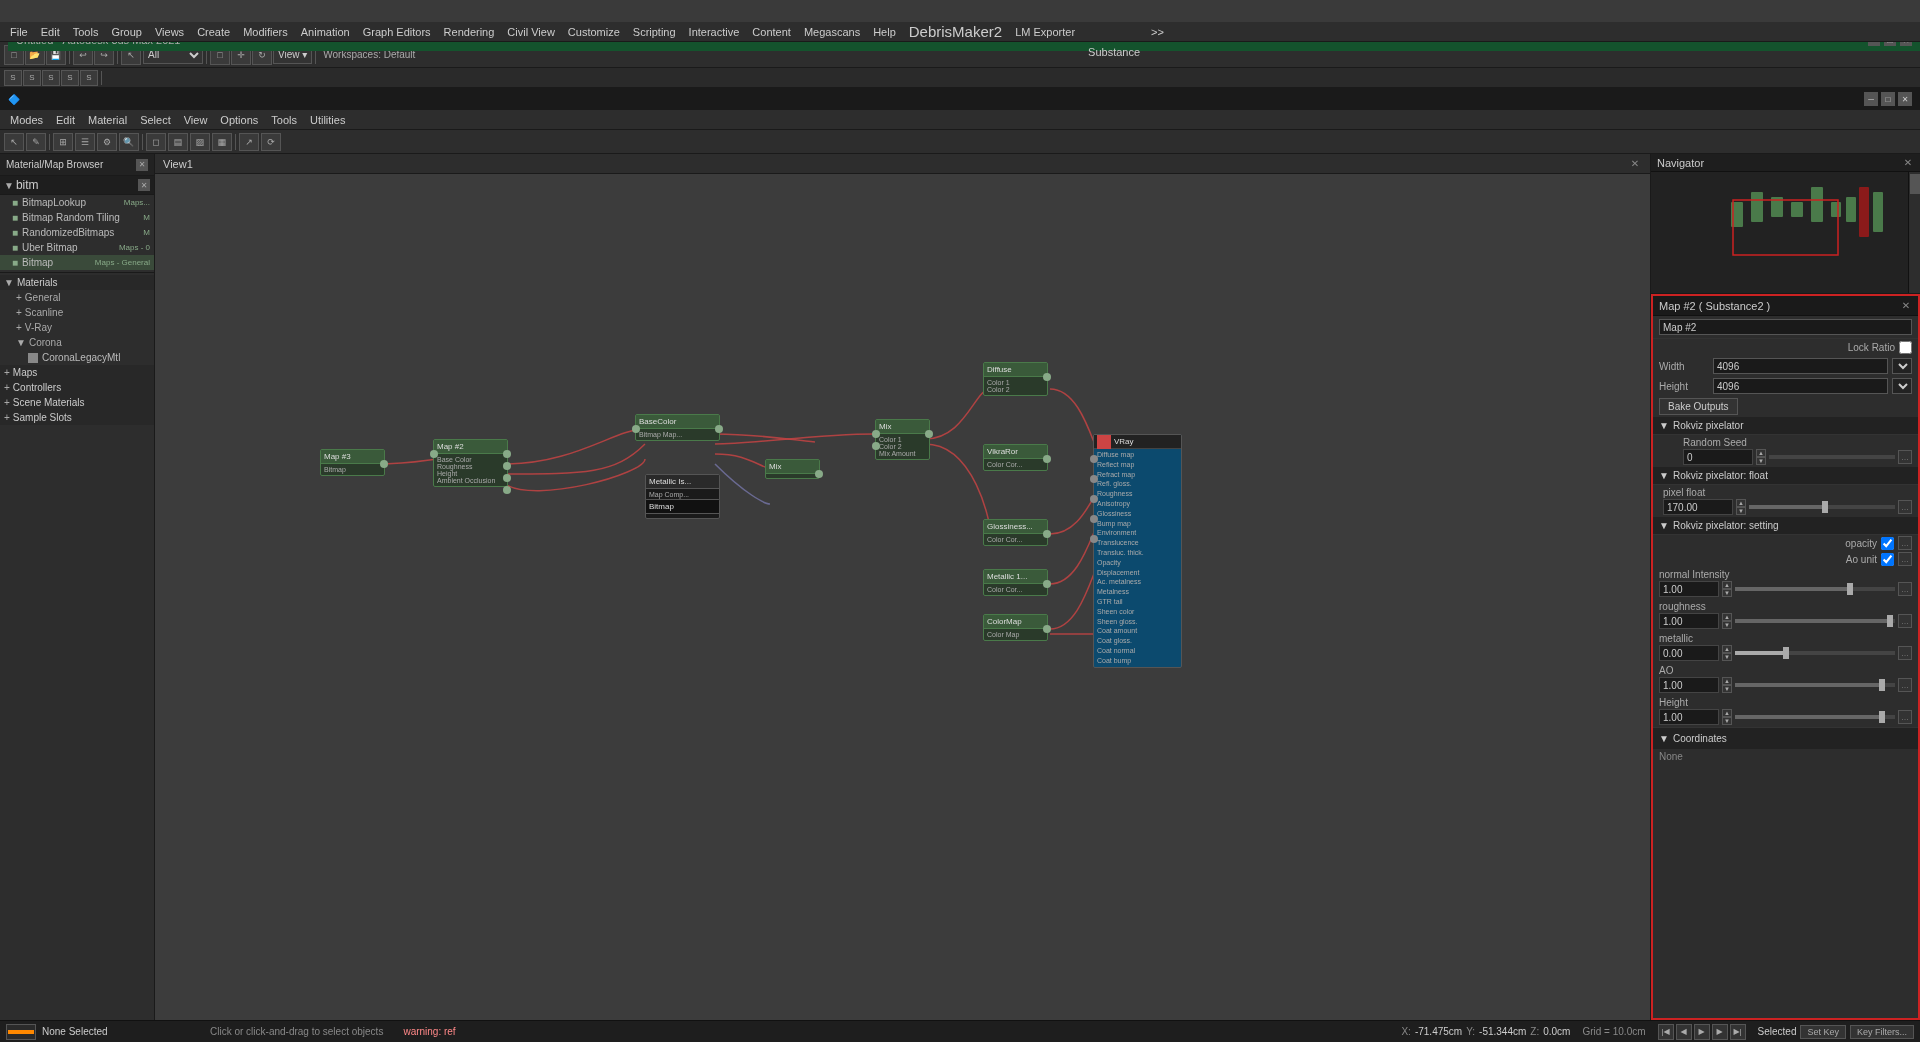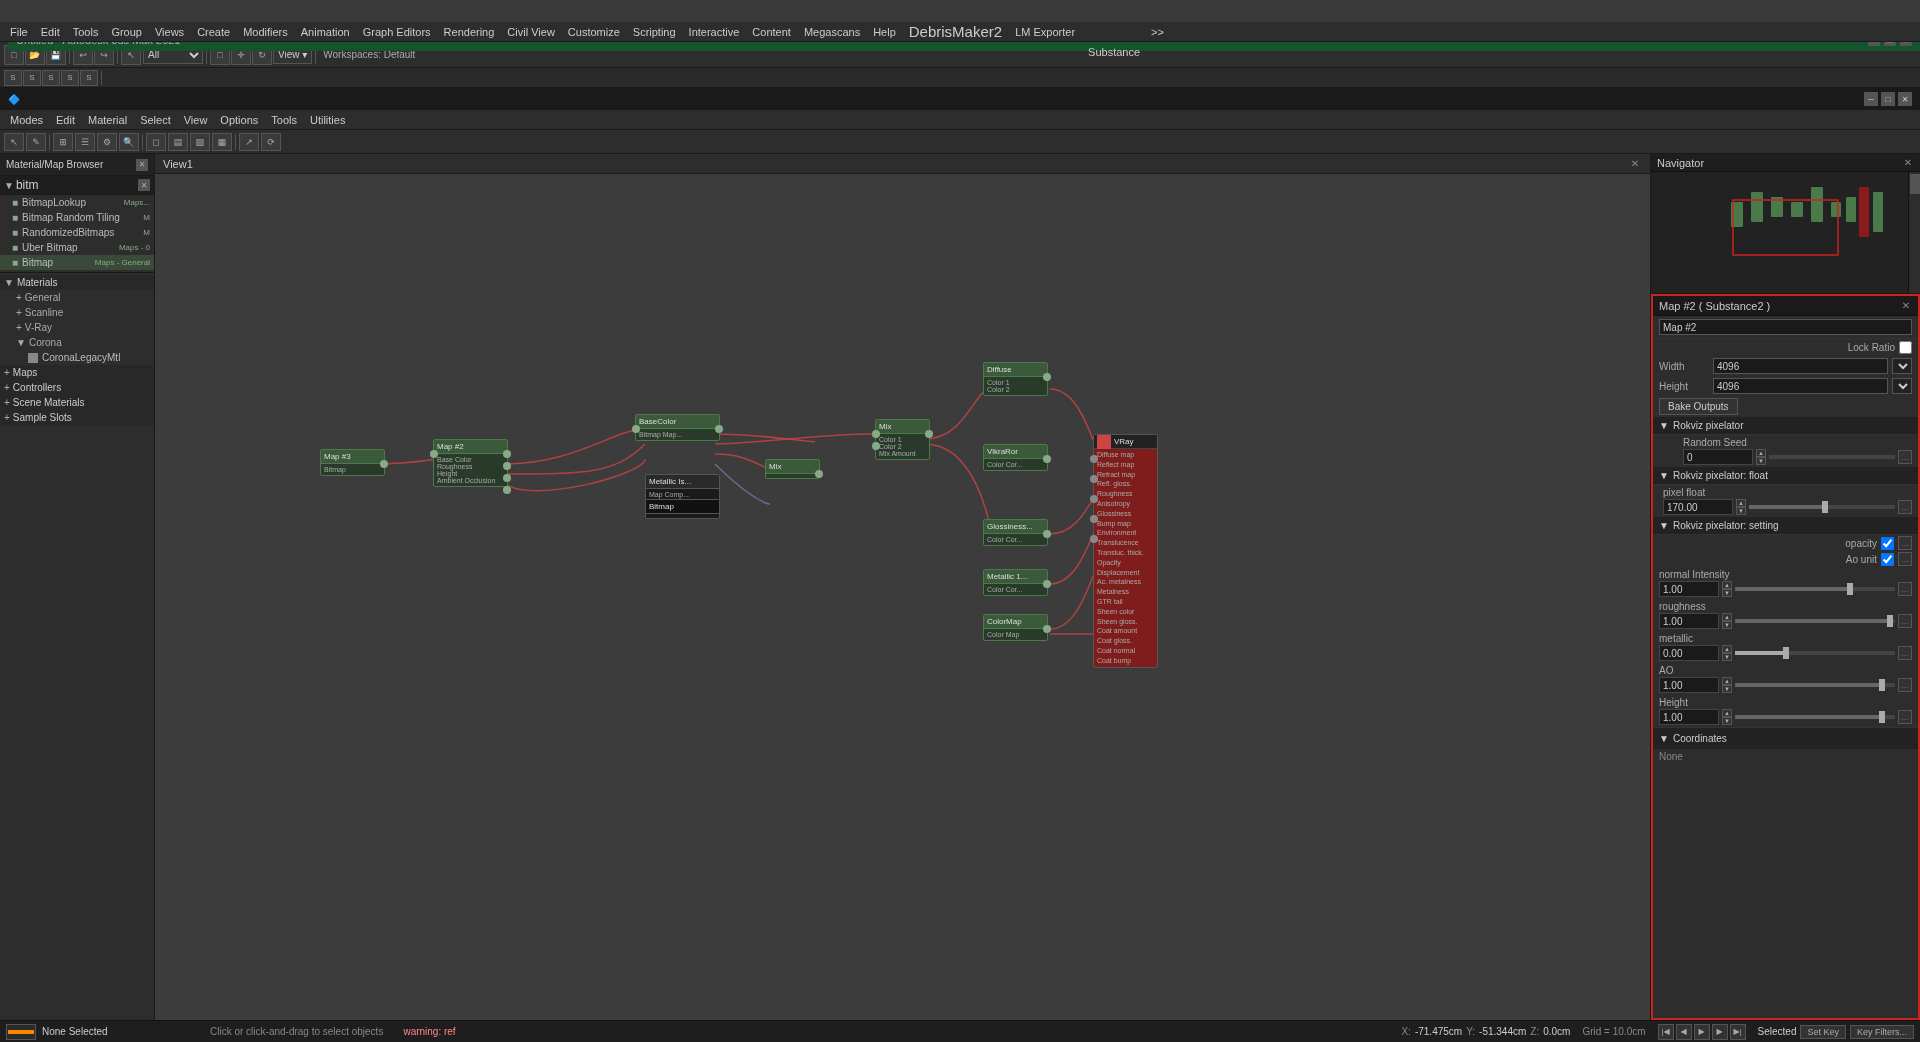--- a/index.html
+++ b/index.html
@@ -341,21 +341,21 @@
         </div>
 
         <div style="position:absolute;left:828px;top:440px;width:65px;background:#2a3a2a;border:1px solid #4a7a4a;border-radius:2px;">
           <div style="height:14px;background:#3a5a3a;display:flex;align-items:center;padding:0 3px;font-size:8px;color:#ddd;border-bottom:1px solid #4a7a4a;">
             <span>ColorMap</span>
           </div>
           <div style="padding:2px 3px;font-size:7px;color:#aaa;">Color Map</div>
           <div style="width:8px;height:8px;border-radius:50%;background:#88aa88;position:absolute;right:-4px;top:10px;"></div>
         </div>
 
-        <div style="position:absolute;left:938px;top:260px;width:65px;background:#7f1d1d;border:1px solid #555;border-radius:2px;font-size:7px;color:#aaa;">
+        <div style="position:absolute;left:938px;top:260px;width:89px;background:#0c4a6e;border:1px solid #555;border-radius:2px;font-size:7px;color:#aaa;">
           <div style="height:14px;background:#222;display:flex;align-items:center;padding:0 3px;font-size:8px;color:#ddd;border-bottom:1px solid #444;">
             <div style="width:14px;height:14px;background:#cc4444;margin-right:3px;"></div>
             <span>VRay</span>
           </div>
           <div style="padding:1px 3px;line-height:1.4;">
             <div>Diffuse map</div>
             <div>Reflect map</div>
             <div>Refract map</div>
             <div>Refl. gloss.</div>
             <div>Roughness</div>

